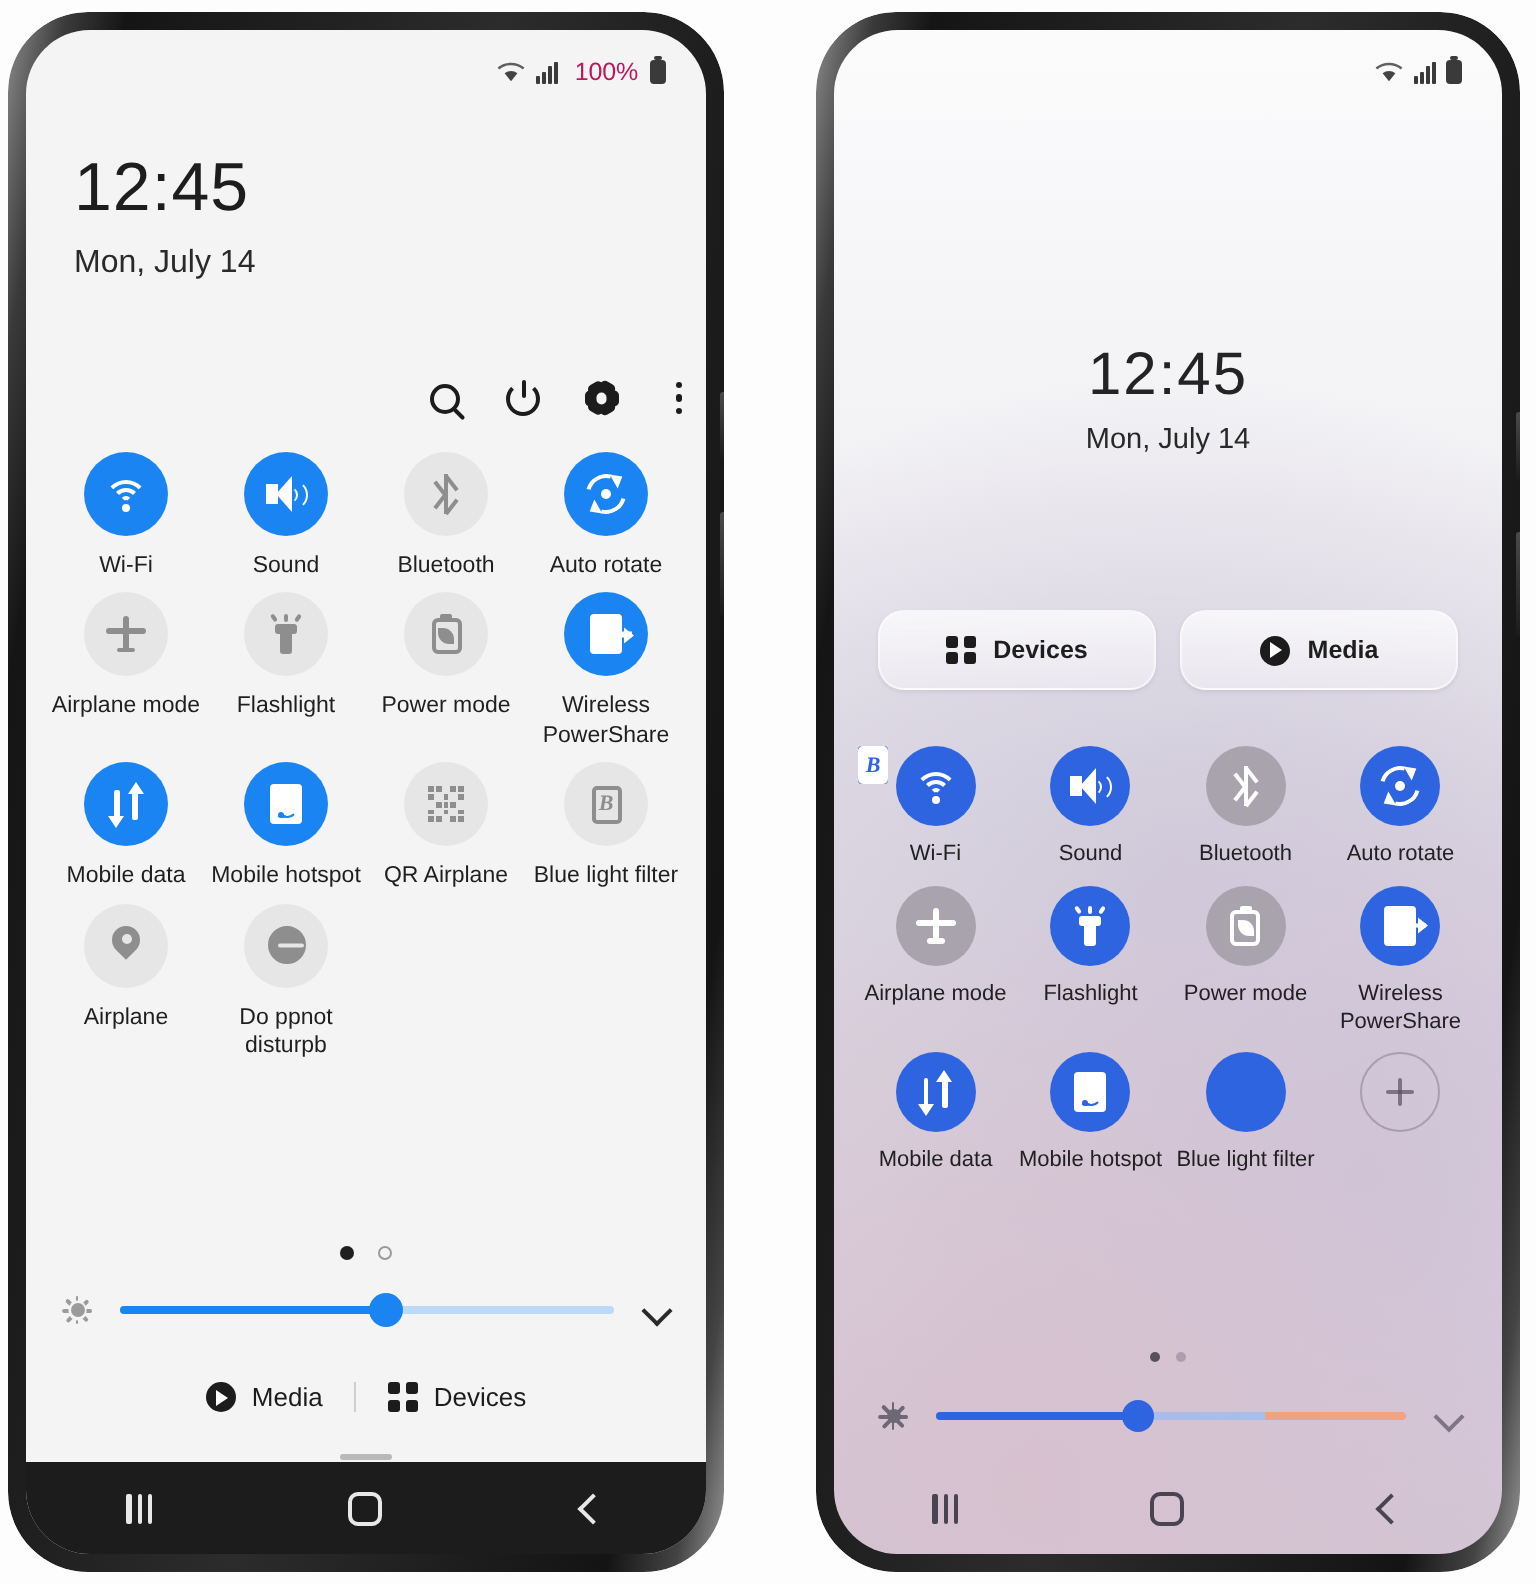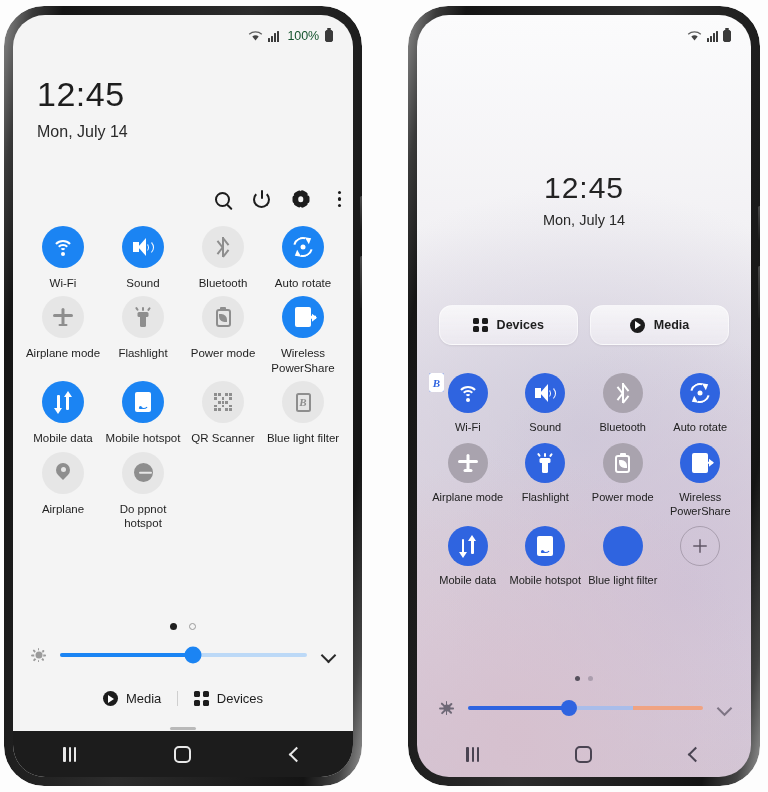--- a/index.html
+++ b/index.html
@@ -45,21 +45,21 @@
       radial-gradient(ellipse 120% 55% at 80% 75%, rgba(206,193,214,.85) 0%, rgba(206,193,214,0) 60%),
       radial-gradient(ellipse 140% 50% at 50% 55%, rgba(203,198,215,.75) 0%, rgba(203,198,215,0) 65%),
       linear-gradient(180deg, #fbfbfc 0%, #f2f1f4 28%, #e3dfe8 48%, #ddd3de 68%, #d9cddb 85%, #d4c6d4 100%);
   }
 
   
   .statusbar {
     position: absolute; top: 0; left: 0; right: 0; height: 42px;
     display: flex; align-items: center; justify-content: flex-end;
     gap: 5px; padding-right: 20px;
-    font-size: 12.5px; color: #14532d;
+    font-size: 12.5px; color: #be185d;
   }
   .statusbar .pct { font-size: 12.5px; letter-spacing: -.1px; margin: 0 1px 0 3px; }
 
   
   .bars { display: inline-flex; align-items: flex-end; gap: 1px; height: 11px; }
   .bars i { display: block; width: 2px; background: #3a3a3a; border-radius: .5px; }
   .bars i:nth-child(1){height:4px}.bars i:nth-child(2){height:6px}
   .bars i:nth-child(3){height:8.5px}.bars i:nth-child(4){height:11px}
 
   .batt { width: 8px; height: 12px; border: 1.4px solid #3a3a3a; border-radius: 2px; position: relative; background:#3a3a3a; }
@@ -540,21 +540,21 @@
                 <b class="f"></b>
                 <b></b>
                 <b class="f"></b>
               <b class="f"></b>
                 <b class="f"></b>
                 <b></b>
                 <b class="f"></b>
                 <b class="f"></b>
             </span>
           </div>
-            <div class="tlabel">QR Scanner</div>
+            <div class="tlabel">QR Airplane</div>
         </div>
 
         <div class="tile">
           <div class="tcircle off">
             <span class="gly g-blf gd">
                 <i class="card"></i>
                 <i class="ltr">B</i>
               </span>
           </div>
             <div class="tlabel">Blue light filter</div>
@@ -568,21 +568,21 @@
               </span>
           </div>
             <div class="tlabel">Airplane</div>
         </div>
 
 
         <div class="tile">
           <div class="tcircle off">
             <span class="gly g-dnd gd"></span>
           </div>
-            <div class="tlabel">Do ppnot hotspot</div>
+            <div class="tlabel">Do ppnot disturpb</div>
         </div>
       </div>
 
       <div class="dots">
         <b></b>
         <b class="o"></b>
       </div>
 
       <div class="bright">
         <span class="ico-sun">

